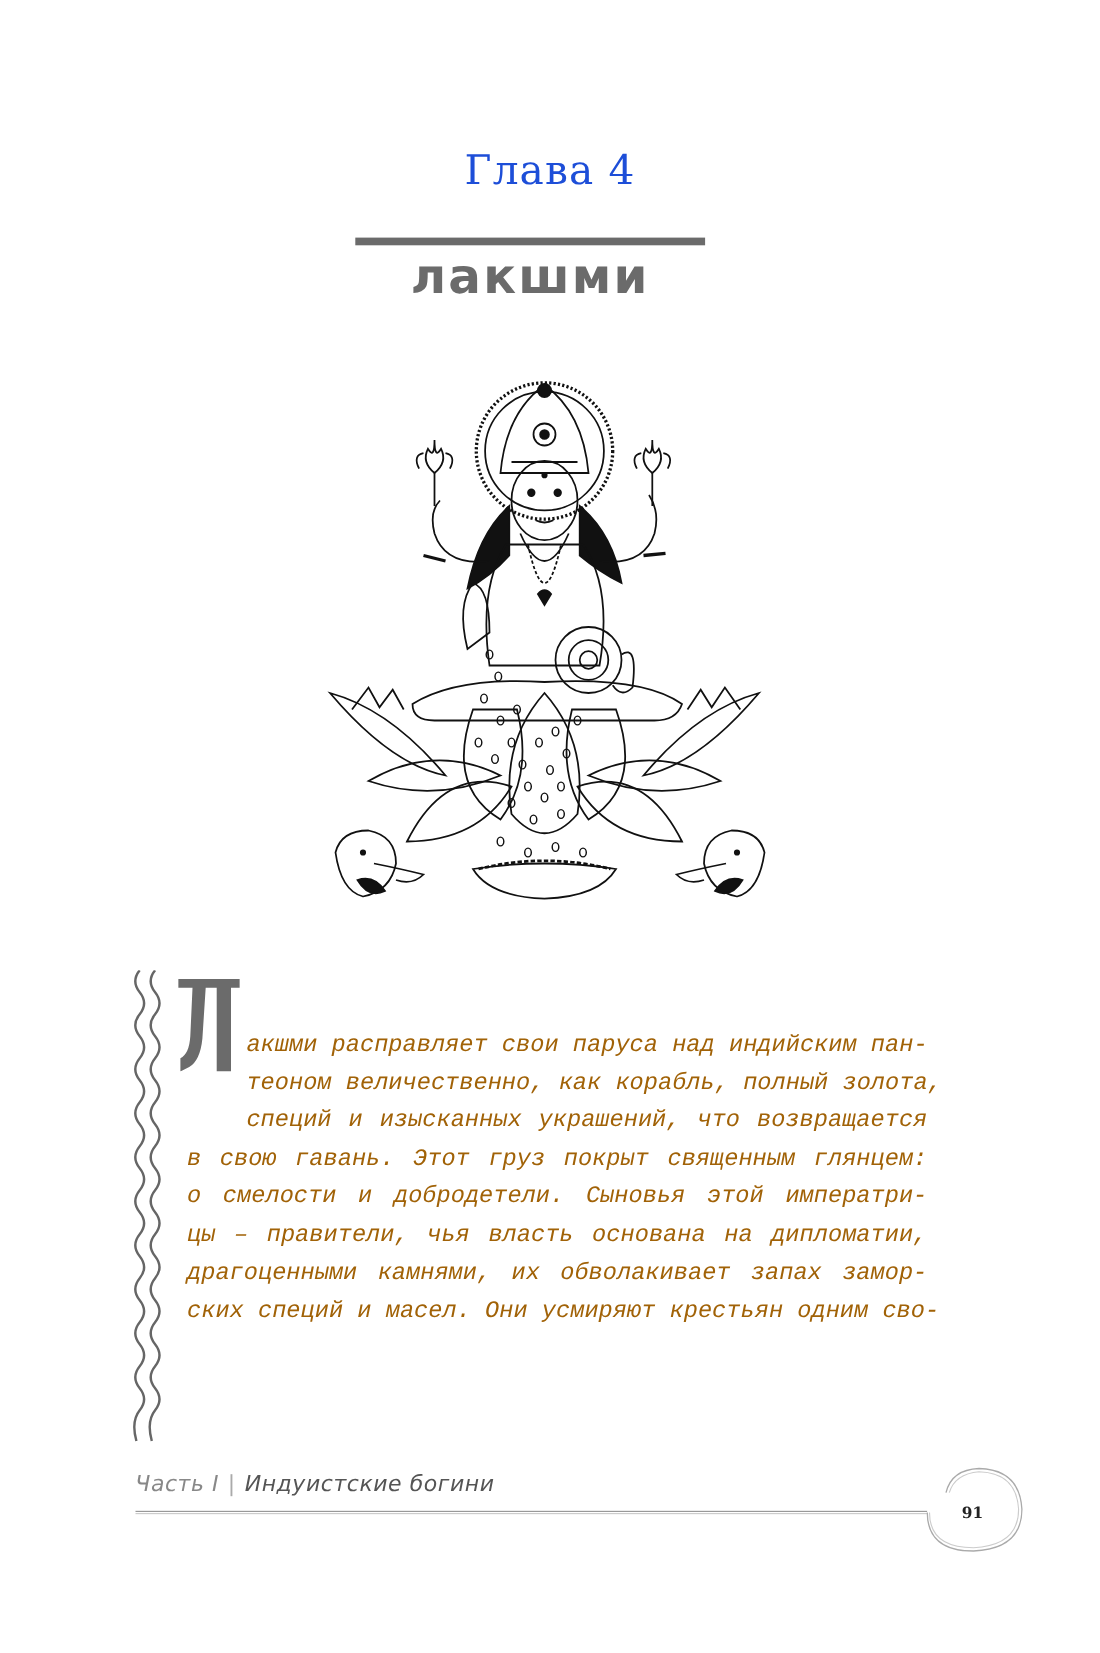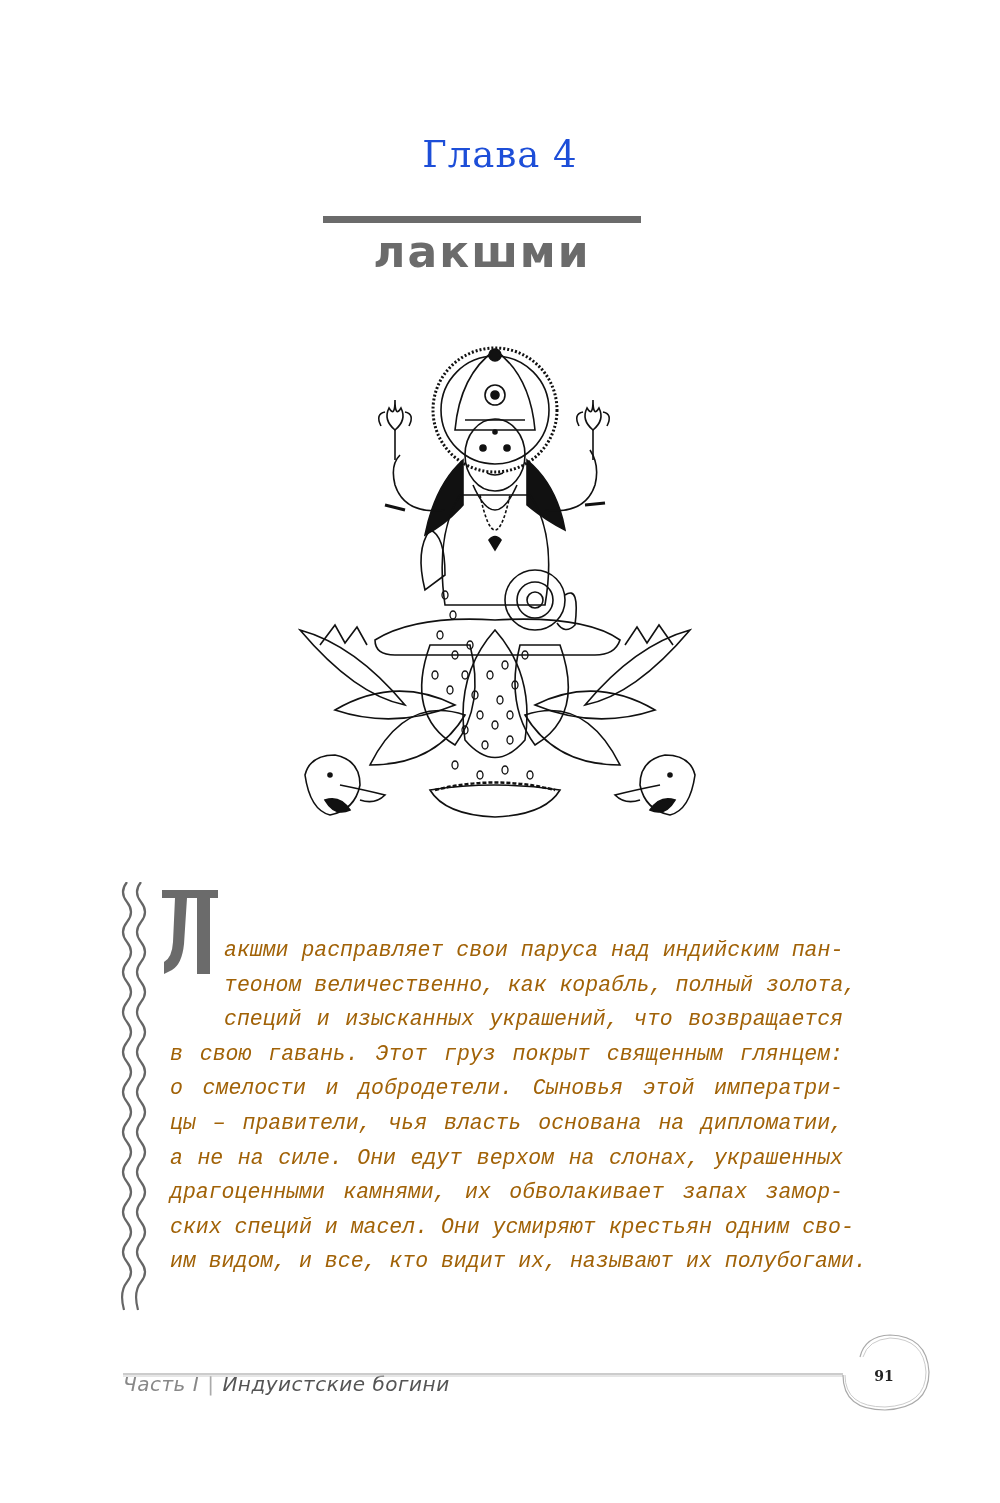--- a/index.html
+++ b/index.html
@@ -20,21 +20,21 @@
       position: absolute; left: 162px; top: 884px; width: 56px; height: 90px;
     }
     .body-text {
       position: absolute; left: 170px; top: 885px; width: 673px;
       font-family: Liberation Mono, monospace; font-style: italic; font-size: 21.5px; line-height: 34.6px; color: #a16207; margin-top: 48px;
     }
     .line { display: block; white-space: nowrap; text-align: justify; text-align-last: justify; height: 34.6px; }
     .line.indent { margin-left: 54px; }
     .line.last { text-align-last: justify; }
     .footer-text {
-      position: absolute; left: 123px; top: 1372px; font-family: "DejaVu Sans", sans-serif; font-size: 20px; font-style: italic; font-weight: 200; color: #555; letter-spacing: 0.5px;
+      position: absolute; left: 123px; top: 1336px; font-family: "DejaVu Sans", sans-serif; font-size: 20px; font-style: italic; font-weight: 200; color: #555; letter-spacing: 0.5px;
     }
     .footer-text .part { color: #888; }
     .footer-text .sep { color: #aaa; margin: 0 8px; }
     .footer-rule { position: absolute; left: 123px; top: 1373px; width: 720px; height: 4px; }
     .page-circle { position: absolute; left: 835px; top: 1332px; width: 100px; height: 80px; }
     .page-number {
       position: absolute; left: 862px; top: 1368px; width: 44px; text-align: center;
       font-family: "DejaVu Serif", serif; font-weight: bold; font-size: 14px; color: #222;
     }
   </style>
@@ -166,24 +166,22 @@
   <path d="M0 6 L56 6 L56 14 L48 14 L48 90 L35 90 L35 14 L25 14 L22 60 Q20 80 10 86 L2 90 L2 78 Q10 74 11 58 L13 14 L0 14 Z" fill="#6b6b6b"></path>
 </svg>
 
 <div class="body-text">
   <span class="line indent">акшми расправляет свои паруса над индийским пан-</span>
   <span class="line indent">теоном величественно, как корабль, полный золота,</span>
   <span class="line indent">специй и изысканных украшений, что возвращается</span>
   <span class="line">в свою гавань. Этот груз покрыт священным глянцем:</span>
   <span class="line">о смелости и добродетели. Сыновья этой императри-</span>
   <span class="line">цы – правители, чья власть основана на дипломатии,</span>
-  <span class="line">а не на силе. Они едут верхом на слонах, украшенных</span>
   <span class="line">драгоценными камнями, их обволакивает запах замор-</span>
   <span class="line">ских специй и масел. Они усмиряют крестьян одним сво-</span>
-  <span class="line last">им видом, и все, кто видит их, называют их полубогами.</span>
 </div>
 
 <div class="footer-text">
   <span class="part">Часть I</span><span class="sep">|</span><span>Индуистские богини</span>
 </div>
 
 <svg class="footer-rule" viewBox="0 0 720 4" preserveAspectRatio="none" xmlns="http://www.w3.org/2000/svg">
   <line x1="0" y1="1" x2="720" y2="1" stroke="#999" stroke-width="1"></line>
   <line x1="0" y1="3" x2="720" y2="3" stroke="#ccc" stroke-width="1"></line>
 </svg>

